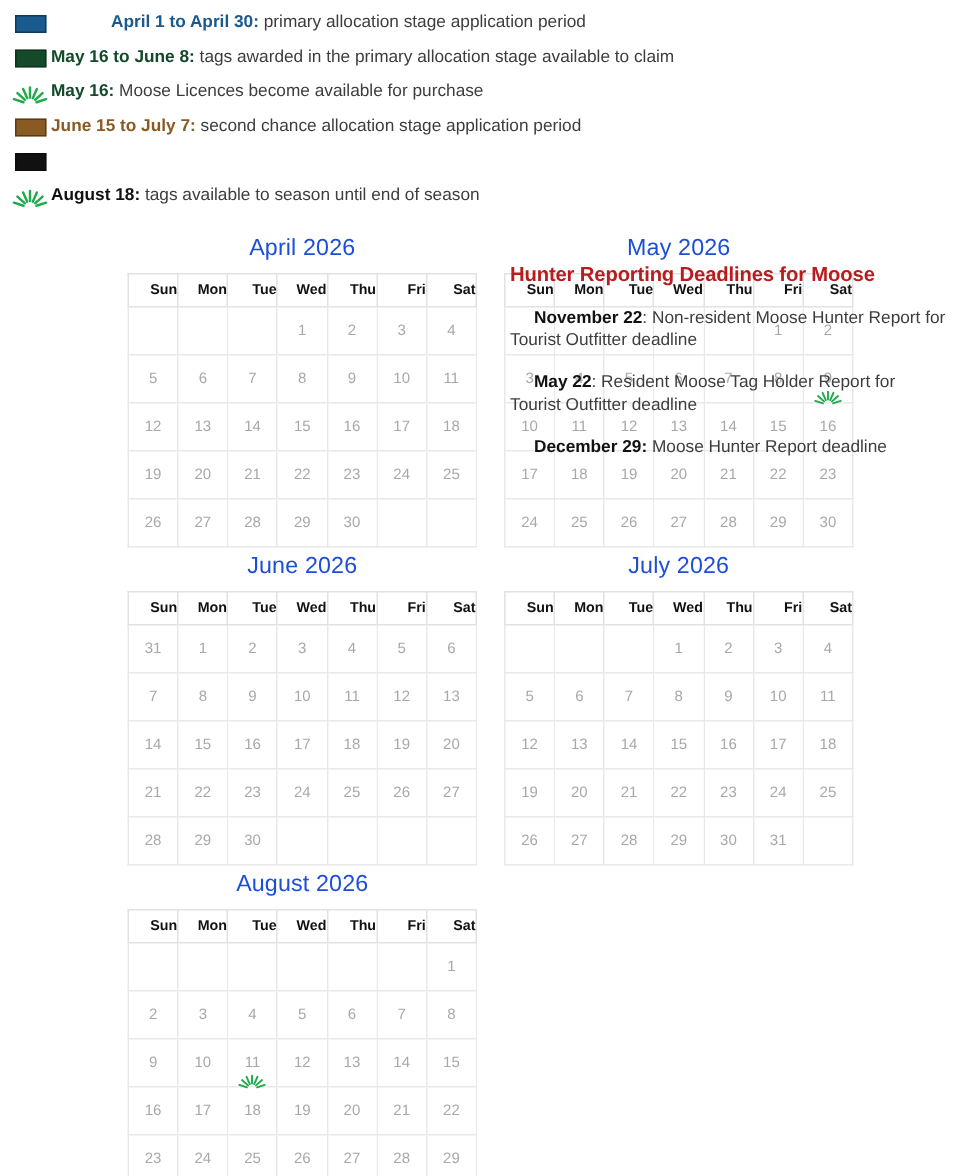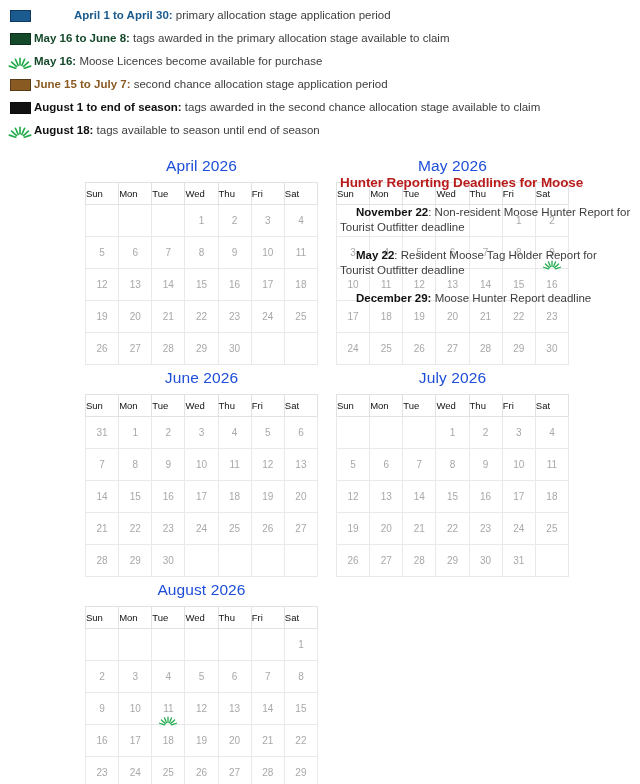--- a/index.html
+++ b/index.html
@@ -65,26 +65,26 @@
     padding: 4px 0 7px 0;
     letter-spacing: 0.1px;
   }
   table.cal-table {
     width: 233px;
     border-collapse: collapse;
     table-layout: fixed;
   }
   table.cal-table th {
     font-size: 9.5px;
-    font-weight: normal;
+    font-weight: bold;
     color: #111111;
     height: 22px;
     border: 1px solid #e2e2e2;
     background: #ffffff;
-    text-align: left;
+    text-align: right;
     padding: 0;
   }
   table.cal-table td {
     height: 32px;
     border: 1px solid #e9e9e9;
     text-align: center;
     vertical-align: middle;
     padding: 0;
     font-size: 10px;
     color: #a8a8a8;
@@ -168,21 +168,20 @@
     <div class="legend-row">
       <div class="swatch-cell">
         <div class="swatch" style="background: rgb(138, 90, 35);"></div>
       </div>
       <div class="legend-text"><b style="color: rgb(138, 90, 35);">June 15 to July 7:</b><span> second chance allocation stage application period</span></div>
     </div>
     <div class="legend-row">
       <div class="swatch-cell">
         <div class="swatch" style="background: rgb(17, 17, 17);"></div>
       </div>
-      <div class="legend-text"><b style="color: rgb(17, 17, 17);">August 1 to end of season:</b><span> tags awarded in the second chance allocation stage available to claim</span></div>
     </div>
     <div class="legend-row">
       <div class="swatch-cell">
         <svg class="burst-wrap" viewBox="0 0 24 14" width="24" height="12">
           <g transform="translate(0,2)">
             <line x1="8.01" y1="10.70" x2="2.11" y2="8.79" stroke="#1faa4b" stroke-width="1.5" stroke-linecap="round"></line>
             <line x1="8.88" y1="9.19" x2="4.27" y2="5.04" stroke="#1faa4b" stroke-width="1.5" stroke-linecap="round"></line>
             <line x1="10.29" y1="8.16" x2="7.77" y2="2.50" stroke="#1faa4b" stroke-width="1.5" stroke-linecap="round"></line>
             <line x1="12.00" y1="7.80" x2="12.00" y2="1.60" stroke="#1faa4b" stroke-width="1.5" stroke-linecap="round"></line>
             <line x1="13.71" y1="8.16" x2="16.23" y2="2.50" stroke="#1faa4b" stroke-width="1.5" stroke-linecap="round"></line>

